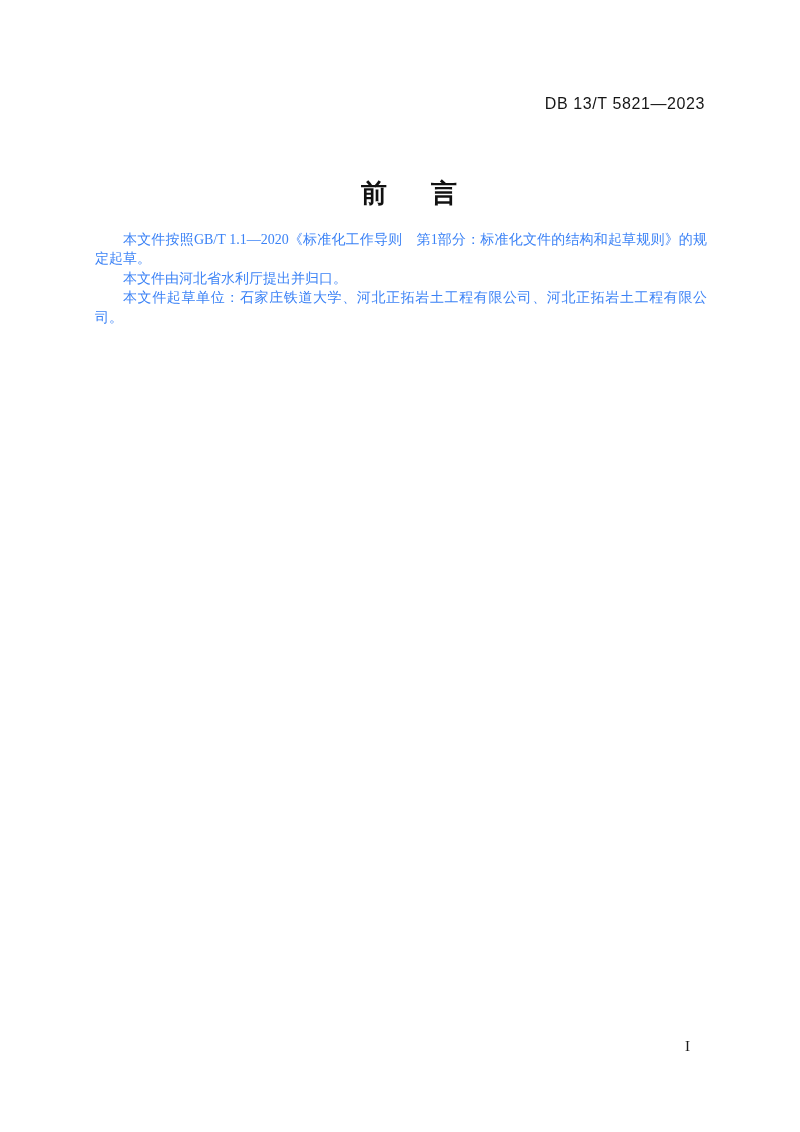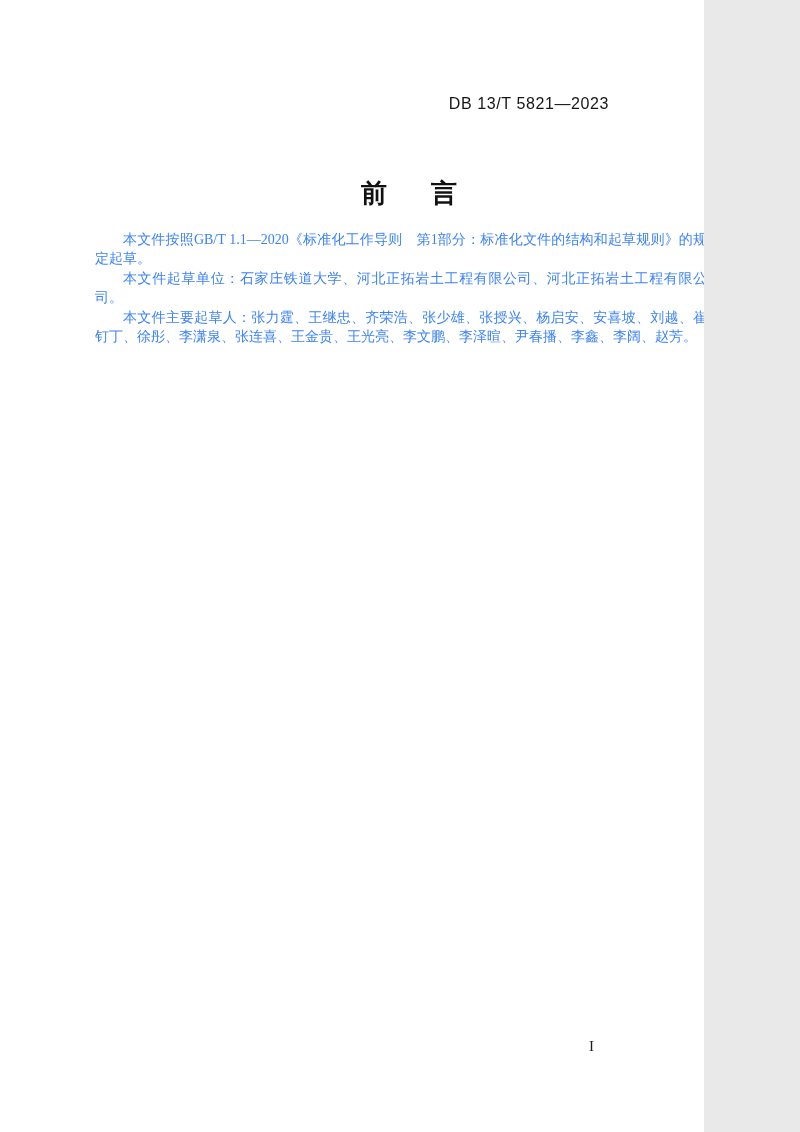--- a/index.html
+++ b/index.html
@@ -2,21 +2,21 @@
 <html lang="zh"><head>
 <meta charset="utf-8">
 <style>
   html, body {
     margin: 0;
     padding: 0;
     background: #e9e9e9;
   }
   .page {
     position: relative;
-    width: 704px;
+    width: 800px;
     height: 1132px;
     background: #ffffff;
     overflow: hidden;
     font-family: "Liberation Serif", "DejaVu Serif", serif;
     color: #1c1c1c;
   }
   .doc-number {
     position: absolute;
     top: 95px;
     right: 95px;
@@ -75,19 +75,19 @@
 
   <div class="doc-number">DB 13/T 5821—2023</div>
 
   <h1 class="foreword-title">
     <span>前</span>
     <span>言</span>
   </h1>
 
   <div class="body-text">
     <p>本文件按照GB/T 1.1—2020《标准化工作导则　第1部分：标准化文件的结构和起草规则》的规定起草。</p>
+    <p>本文件由河北省水利厅提出并归口。</p>
     <p>本文件起草单位：石家庄铁道大学、河北正拓岩土工程有限公司、河北正拓岩土工程有限公司。</p>
-    <p>本文件主要起草人：张力霆、王继忠、齐荣浩、张少雄、张授兴、杨启安、安喜坡、刘越、崔钉丁、徐彤、李潇泉、张连喜、王金贵、王光亮、李文鹏、李泽暄、尹春播、李鑫、李阔、赵芳。</p>
   </div>
 
   <div class="page-number">I</div>
 
 </div>
 
 </body></html>

